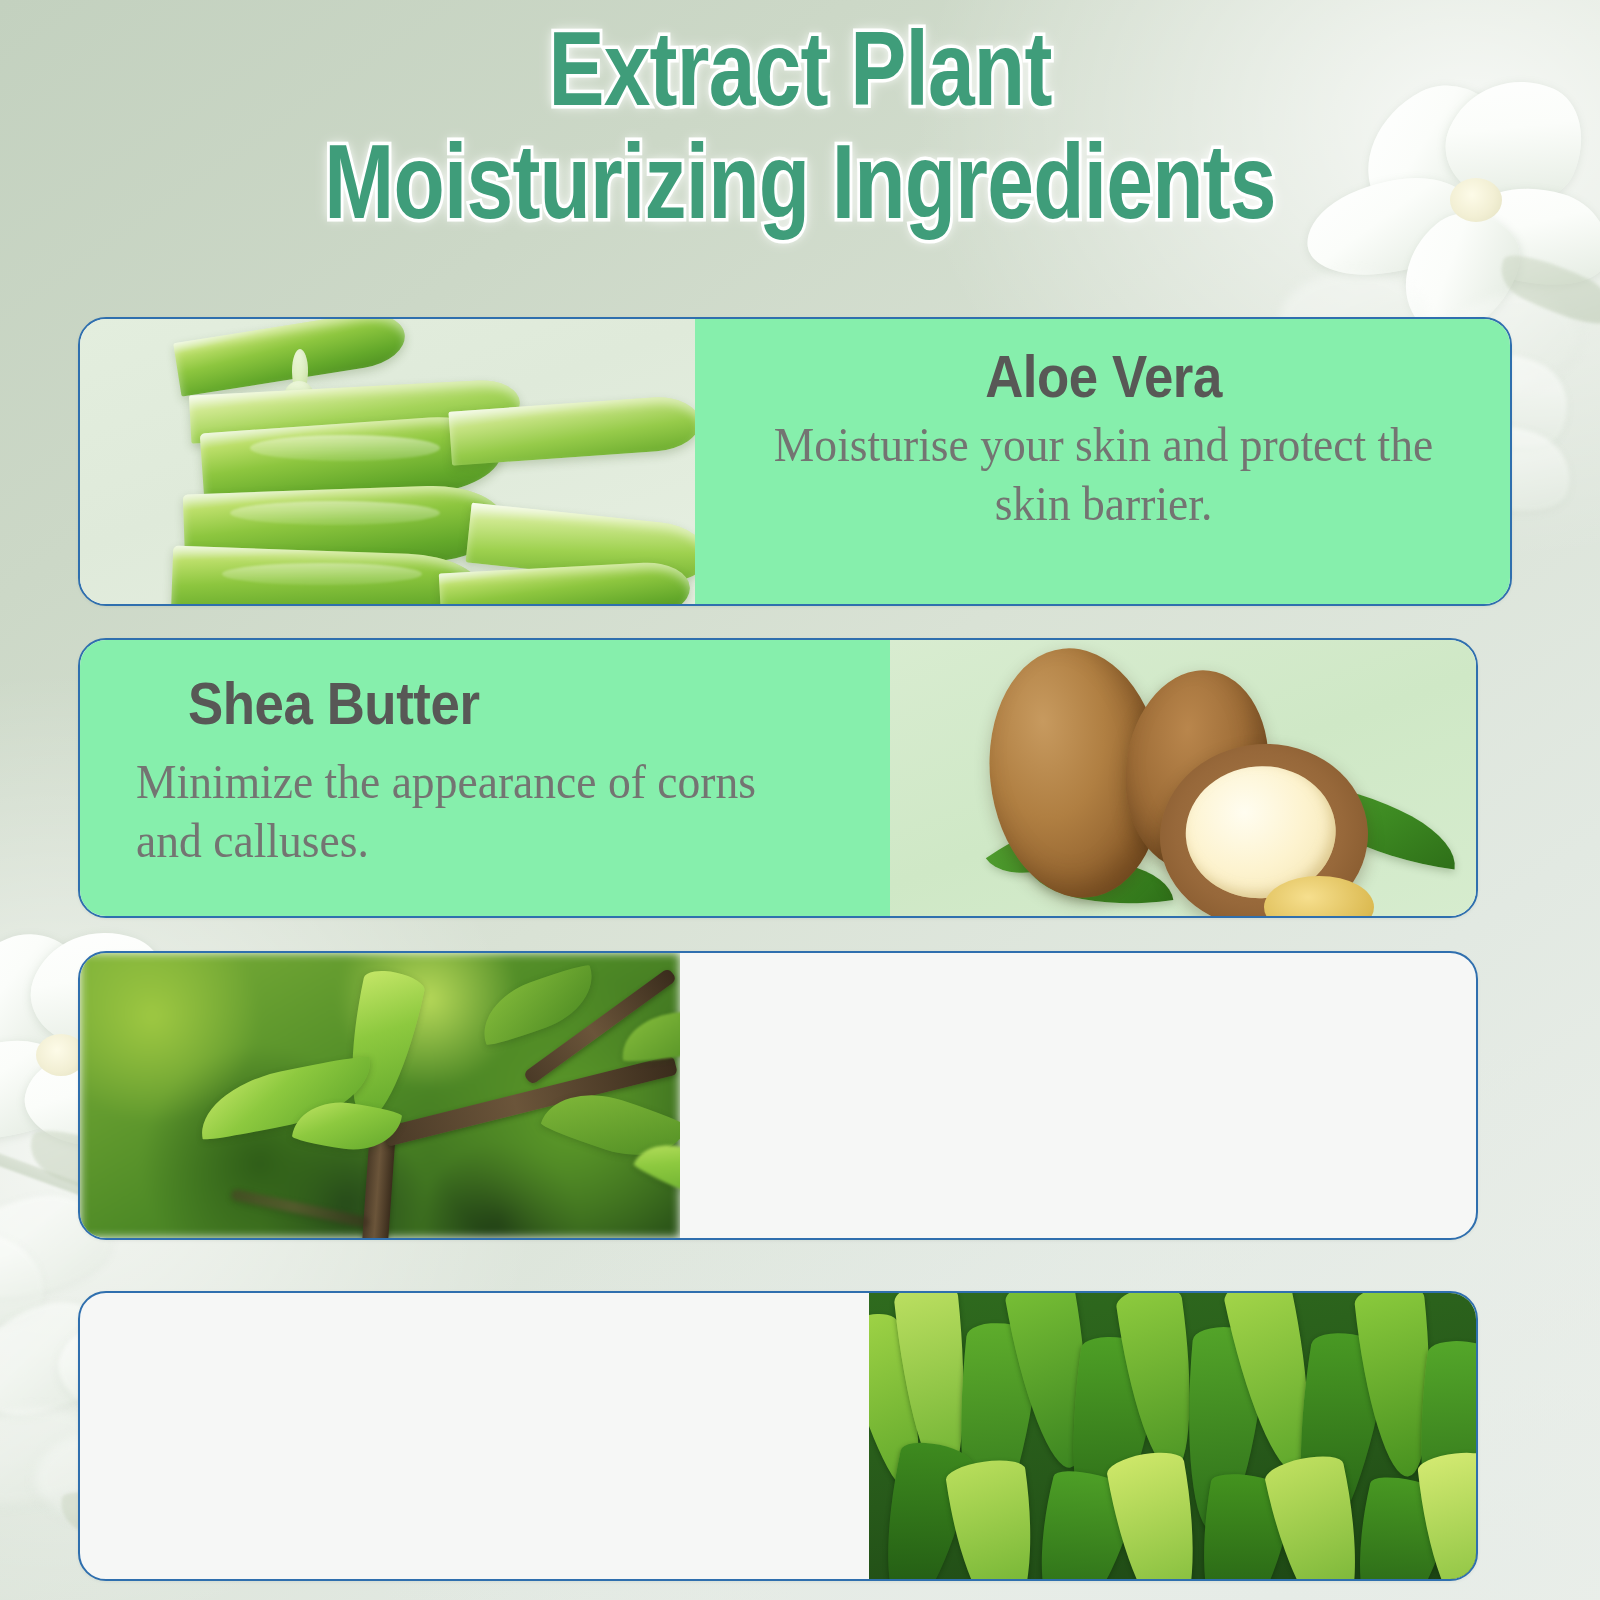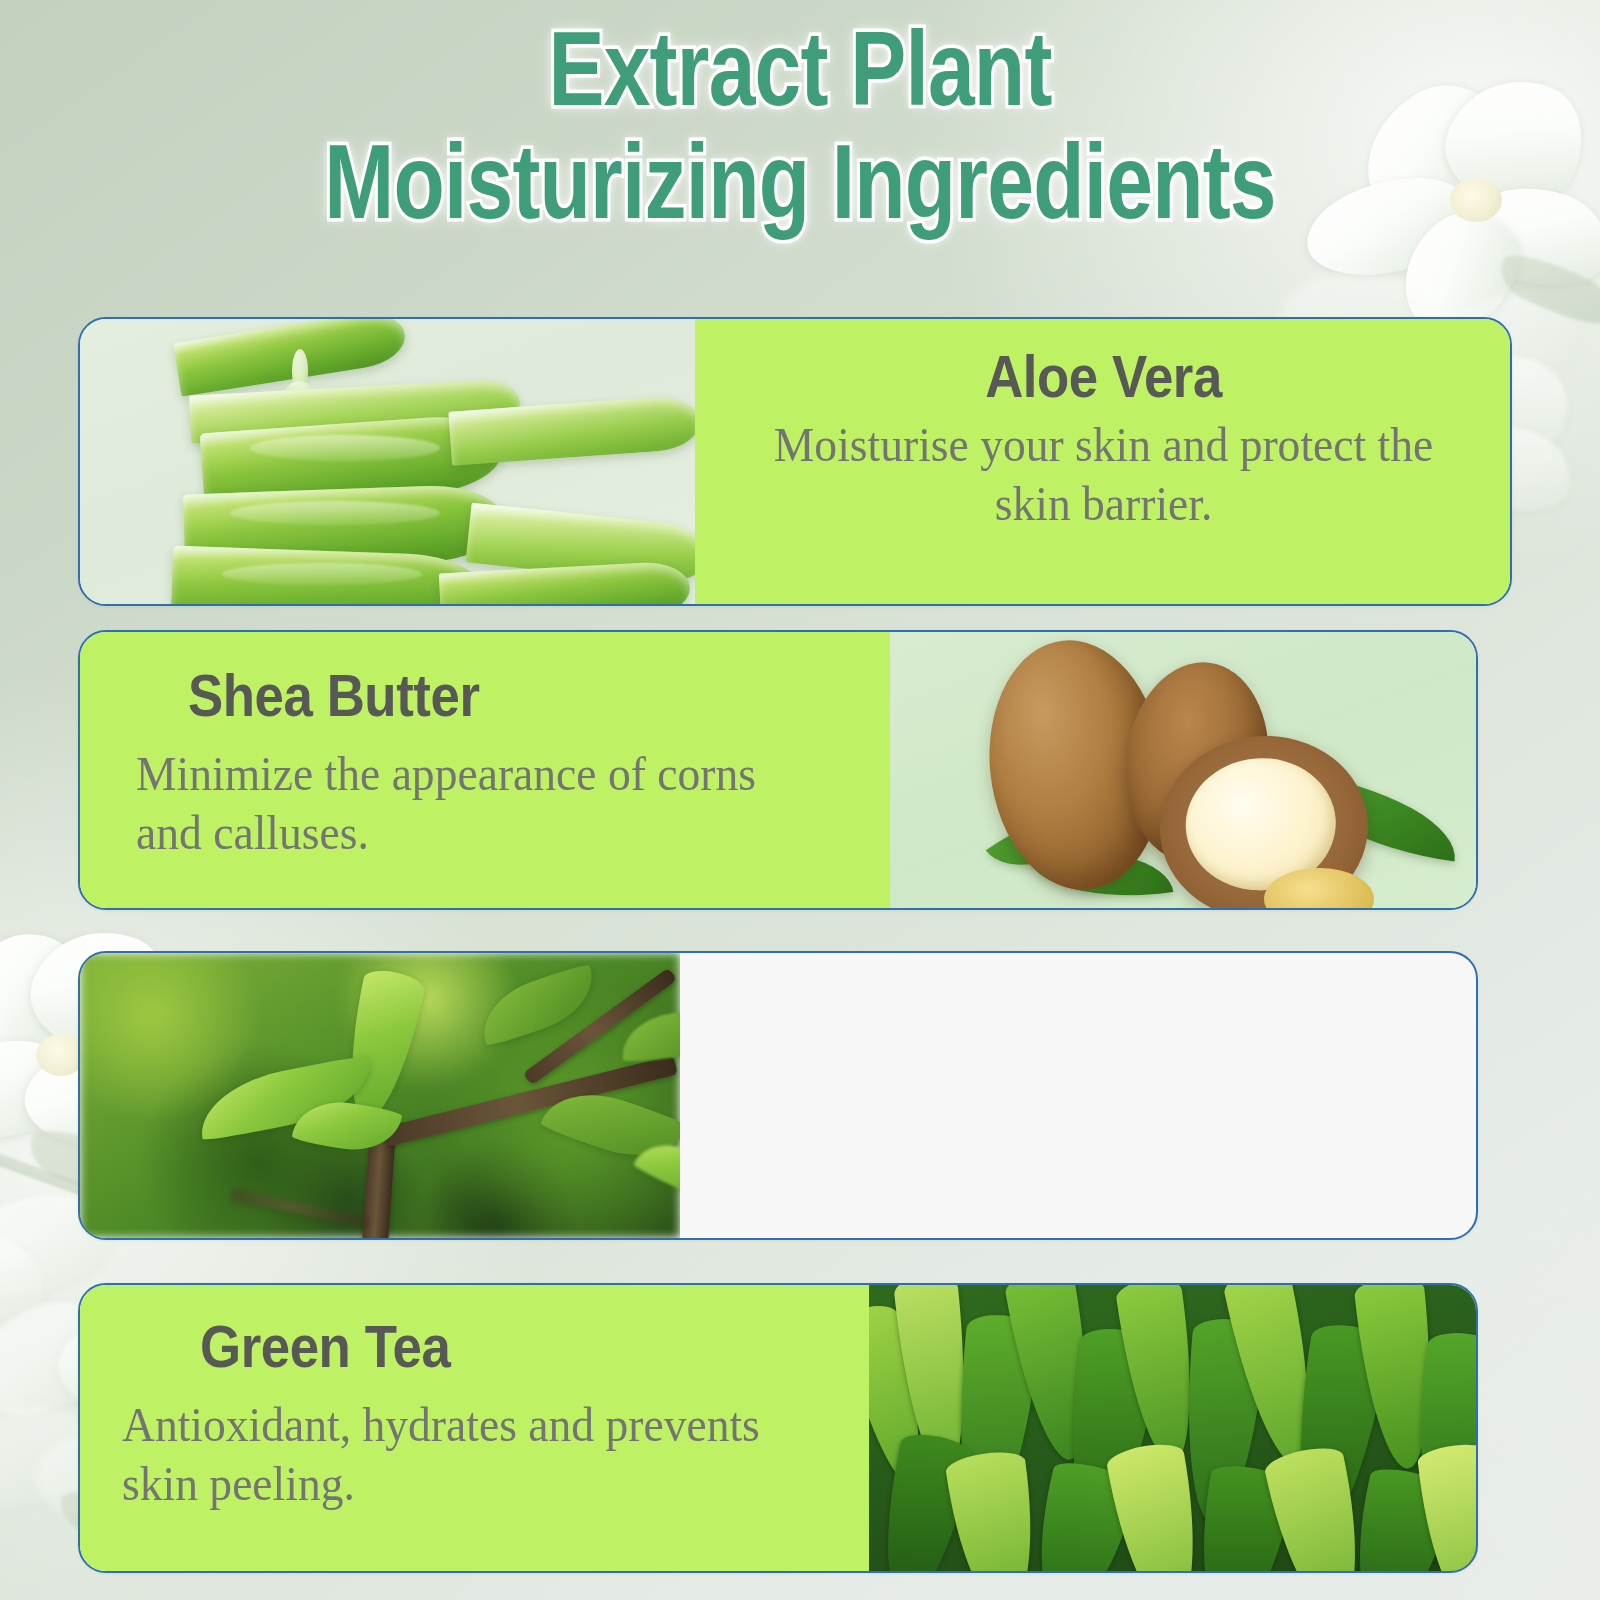--- a/index.html
+++ b/index.html
@@ -84,31 +84,31 @@
   .card {
     position:absolute;
     border:2px solid #2f6fae;
     border-radius:28px;
     background:#f6f7f6;
     overflow:hidden;
     display:flex;
     z-index:4;
     box-shadow:0 1px 3px rgba(90,110,100,0.10);
   }
-  .card.reverse { flex-direction:row-reverse; }
+  .card.reverse { flex-direction:row-reverse;margin-top:8px; }
 
   .media {
     flex:0 0 38.5%;
     position:relative;
     overflow:hidden;
   }
   .body {
     flex:1 1 auto;
     position:relative;
-    background:#bef264;
+    background:#86efac;
     padding:14px 30px 18px 32px;
     display:flex;
     flex-direction:column;
     justify-content:flex-start;
   }
   .heading {
     font-family:"Liberation Sans", sans-serif;
     font-weight:700;
     font-size:60px;
     color:#585856;
@@ -401,19 +401,15 @@
       <div class="tealeaf" style="left:16px;  top:150px; width:74px; height:170px; transform:rotate(12deg);  background:linear-gradient(170deg,#3f8c1f,#1e5412); border-radius:50% 50% 50% 50% / 8% 8% 92% 92%;"></div>
       <div class="tealeaf" style="left:86px;  top:168px; width:80px; height:160px; transform:rotate(-8deg); background:linear-gradient(170deg,#b9de5c,#67ad2d); border-radius:50% 50% 50% 50% / 8% 8% 92% 92%;"></div>
       <div class="tealeaf" style="left:168px; top:180px; width:86px; height:150px; transform:rotate(14deg); background:linear-gradient(170deg,#4fa127,#256415); border-radius:50% 50% 50% 50% / 8% 8% 92% 92%;"></div>
       <div class="tealeaf" style="left:250px; top:160px; width:78px; height:170px; transform:rotate(-10deg); background:linear-gradient(170deg,#cfe86a,#76b635); border-radius:50% 50% 50% 50% / 8% 8% 92% 92%;"></div>
       <div class="tealeaf" style="left:330px; top:182px; width:84px; height:156px; transform:rotate(10deg); background:linear-gradient(170deg,#45951f,#1f5713); border-radius:50% 50% 50% 50% / 8% 8% 92% 92%;"></div>
       <div class="tealeaf" style="left:410px; top:164px; width:80px; height:168px; transform:rotate(-12deg); background:linear-gradient(170deg,#c0e060,#6cae30); border-radius:50% 50% 50% 50% / 8% 8% 92% 92%;"></div>
       <div class="tealeaf" style="left:486px; top:186px; width:86px; height:150px; transform:rotate(13deg); background:linear-gradient(170deg,#4a9b23,#215a14); border-radius:50% 50% 50% 50% / 8% 8% 92% 92%;"></div>
       <div class="tealeaf" style="left:556px; top:160px; width:78px; height:166px; transform:rotate(-6deg); background:linear-gradient(170deg,#d4ea72,#7dbb38); border-radius:50% 50% 50% 50% / 8% 8% 92% 92%;"></div>
     </div>
 
-    <div class="body">
-      <div class="heading">Green Tea</div>
-      <div class="desc">Antioxidant, hydrates and prevents skin peeling.</div>
-    </div>
   </div>
 
 </div>
 
 </body></html>

